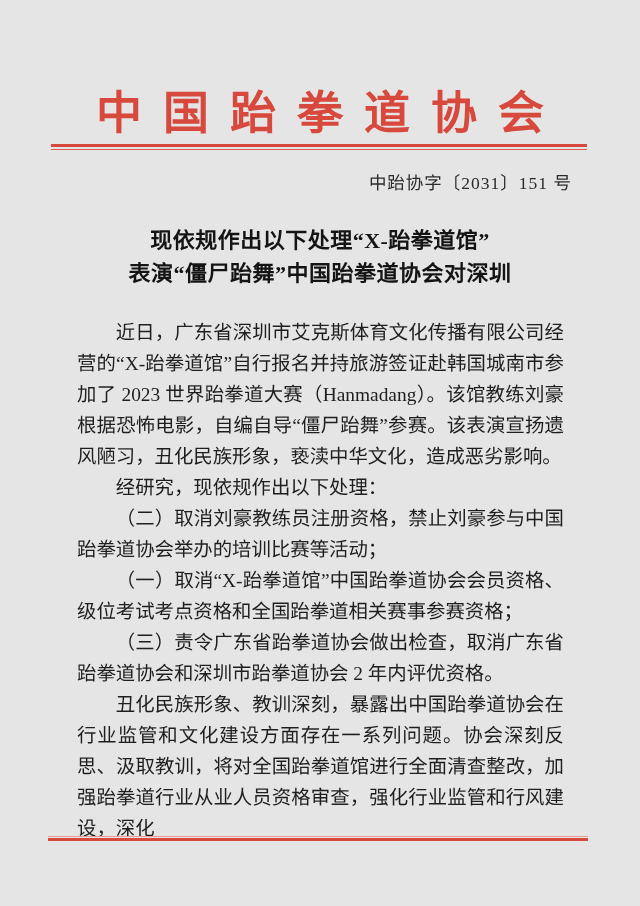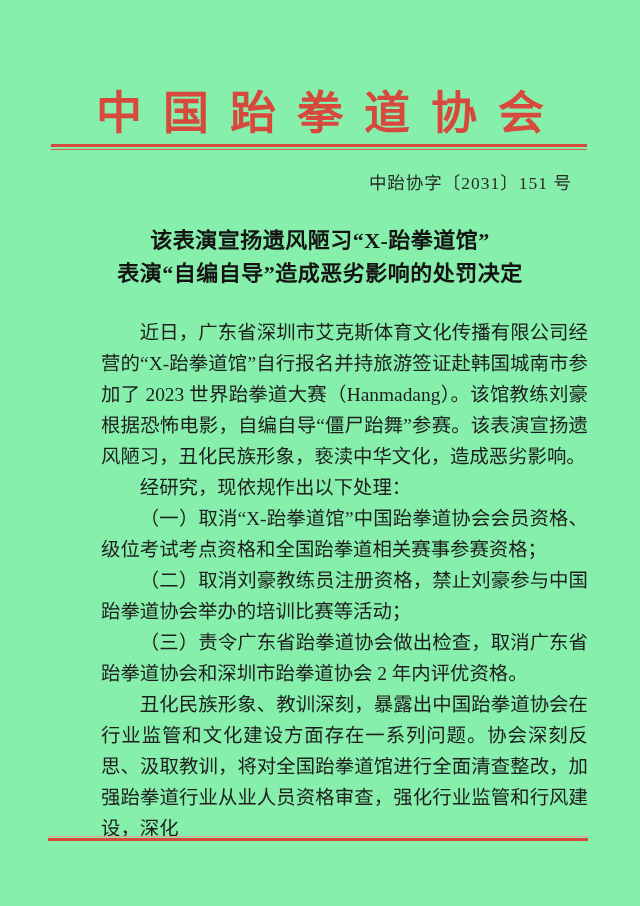--- a/index.html
+++ b/index.html
@@ -6,21 +6,21 @@
   html, body {
     margin: 0;
     padding: 0;
     background: #ffffff;
   }
   .page {
     position: relative;
     width: 640px;
     height: 906px;
     margin: 0 auto;
-    background: #86efac;
+    background: #e5e5e5;
     overflow: hidden;
     font-family: "Liberation Serif", "DejaVu Serif", serif;
   }
   .org-title {
     position: absolute;
     top: 76px;
     left: 0;
     width: 100%;
     margin: 0;
     text-align: center;
@@ -63,21 +63,20 @@
   }
   .doc-body {
     position: absolute;
     top: 317px;
     left: 77px;
     width: 487px;
     font-size: 19.4px;
     line-height: 31px;
     color: #1e1e1e;
     text-align: justify;
-    margin-left: 24px;
   }
   .doc-body p {
     margin: 0;
     text-indent: 2em;
   }
   .footer-rule {
     position: absolute;
     top: 836px;
     left: 48px;
     width: 540px;
@@ -91,28 +90,28 @@
 
 <div class="page">
 
   <h1 class="org-title">中国跆拳道协会</h1>
 
   <div class="header-rule"></div>
 
   <div class="doc-number">中跆协字〔2031〕151 号</div>
 
   <div class="doc-title">
-    <div>该表演宣扬遗风陋习“X-跆拳道馆”</div>
-    <div>表演“自编自导”造成恶劣影响的处罚决定</div>
+    <div>现依规作出以下处理“X-跆拳道馆”</div>
+    <div>表演“僵尸跆舞”中国跆拳道协会对深圳</div>
   </div>
 
   <div class="doc-body">
     <p>近日，广东省深圳市艾克斯体育文化传播有限公司经营的“X-跆拳道馆”自行报名并持旅游签证赴韩国城南市参加了 2023 世界跆拳道大赛（Hanmadang）。该馆教练刘豪根据恐怖电影，自编自导“僵尸跆舞”参赛。该表演宣扬遗风陋习，丑化民族形象，亵渎中华文化，造成恶劣影响。</p>
     <p>经研究，现依规作出以下处理：</p>
+    <p>（二）取消刘豪教练员注册资格，禁止刘豪参与中国跆拳道协会举办的培训比赛等活动；</p>
     <p>（一）取消“X-跆拳道馆”中国跆拳道协会会员资格、级位考试考点资格和全国跆拳道相关赛事参赛资格；</p>
-    <p>（二）取消刘豪教练员注册资格，禁止刘豪参与中国跆拳道协会举办的培训比赛等活动；</p>
     <p>（三）责令广东省跆拳道协会做出检查，取消广东省跆拳道协会和深圳市跆拳道协会 2 年内评优资格。</p>
     <p>丑化民族形象、教训深刻，暴露出中国跆拳道协会在行业监管和文化建设方面存在一系列问题。协会深刻反思、汲取教训，将对全国跆拳道馆进行全面清查整改，加强跆拳道行业从业人员资格审查，强化行业监管和行风建设，深化</p>
   </div>
 
   <div class="footer-rule"></div>
 
 </div>
 
 </body></html>

